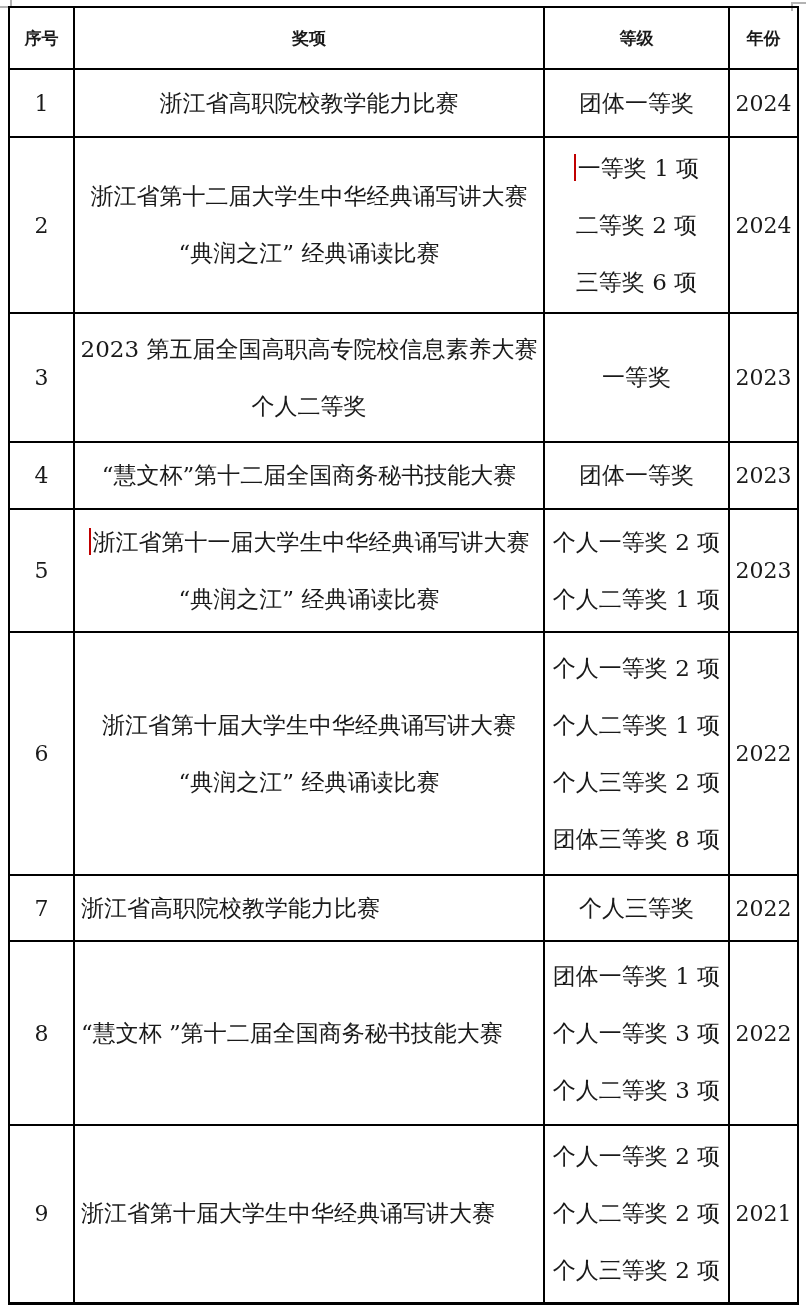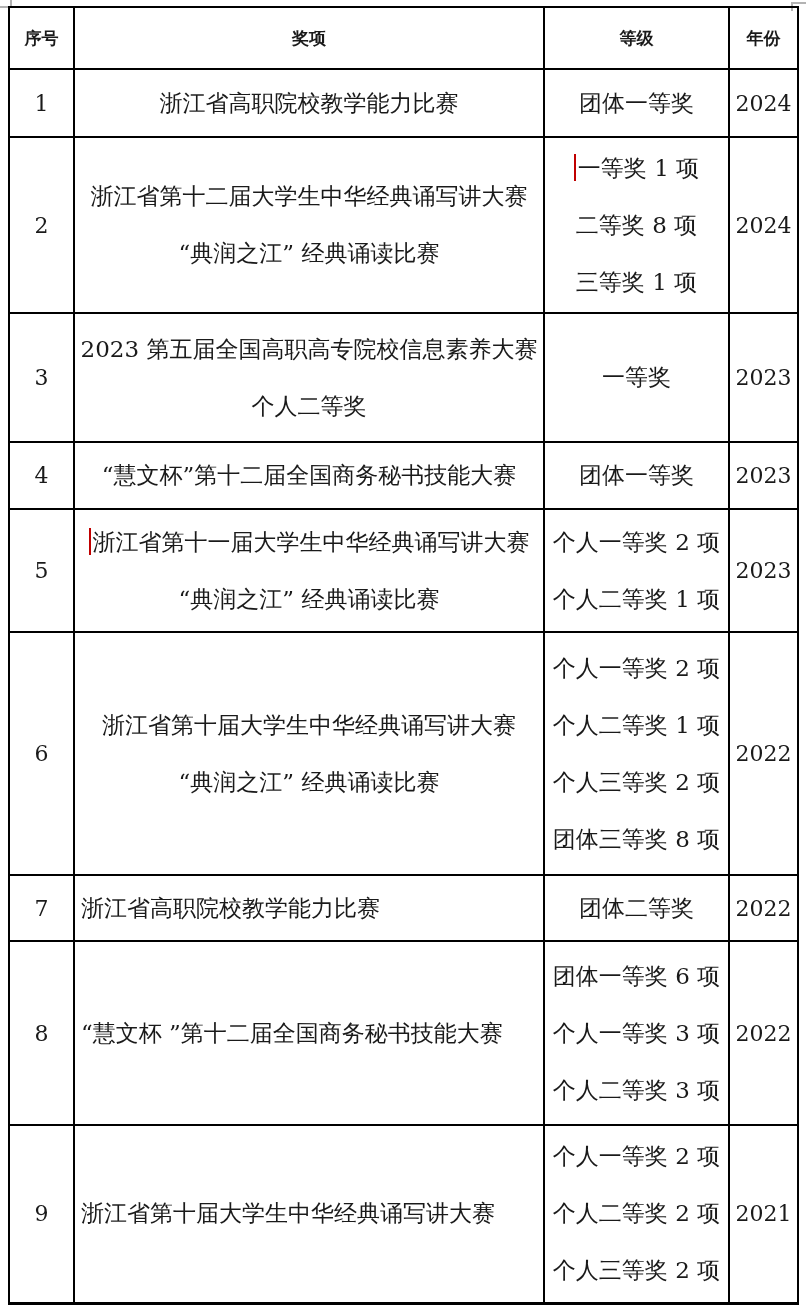--- a/index.html
+++ b/index.html
@@ -115,22 +115,22 @@
         </td>
         <td class="cell-award align-center">
           <div class="lines">
             <div class="line"><span>浙江省第十二届大学生中华经典诵写讲大赛</span></div>
             <div class="line"><span>“典润之江” 经典诵读比赛</span></div>
           </div>
         </td>
         <td class="cell-level align-center">
           <div class="lines">
             <div class="line"><span class="red-mark"></span><span>一等奖 1 项</span></div>
-            <div class="line"><span>二等奖 8 项</span></div>
-            <div class="line"><span>三等奖 1 项</span></div>
+            <div class="line"><span>二等奖 2 项</span></div>
+            <div class="line"><span>三等奖 6 项</span></div>
           </div>
         </td>
         <td class="cell-year align-center">
           <div class="lines">
             <div class="line"><span>2024</span></div>
           </div>
         </td>
       </tr>
       <tr style="height: 129px;">
         <td class="cell-index align-center">
@@ -233,21 +233,21 @@
             <div class="line"><span>7</span></div>
           </div>
         </td>
         <td class="cell-award align-left">
           <div class="lines">
             <div class="line"><span>浙江省高职院校教学能力比赛</span></div>
           </div>
         </td>
         <td class="cell-level align-center">
           <div class="lines">
-            <div class="line"><span>团体二等奖</span></div>
+            <div class="line"><span>个人三等奖</span></div>
           </div>
         </td>
         <td class="cell-year align-center">
           <div class="lines">
             <div class="line"><span>2022</span></div>
           </div>
         </td>
       </tr>
       <tr style="height: 184px;">
         <td class="cell-index align-center">
@@ -255,21 +255,21 @@
             <div class="line"><span>8</span></div>
           </div>
         </td>
         <td class="cell-award align-left">
           <div class="lines">
             <div class="line"><span>“慧文杯 ”第十二届全国商务秘书技能大赛</span></div>
           </div>
         </td>
         <td class="cell-level align-center">
           <div class="lines">
-            <div class="line"><span>团体一等奖 6 项</span></div>
+            <div class="line"><span>团体一等奖 1 项</span></div>
             <div class="line"><span>个人一等奖 3 项</span></div>
             <div class="line"><span>个人二等奖 3 项</span></div>
           </div>
         </td>
         <td class="cell-year align-center">
           <div class="lines">
             <div class="line"><span>2022</span></div>
           </div>
         </td>
       </tr>

